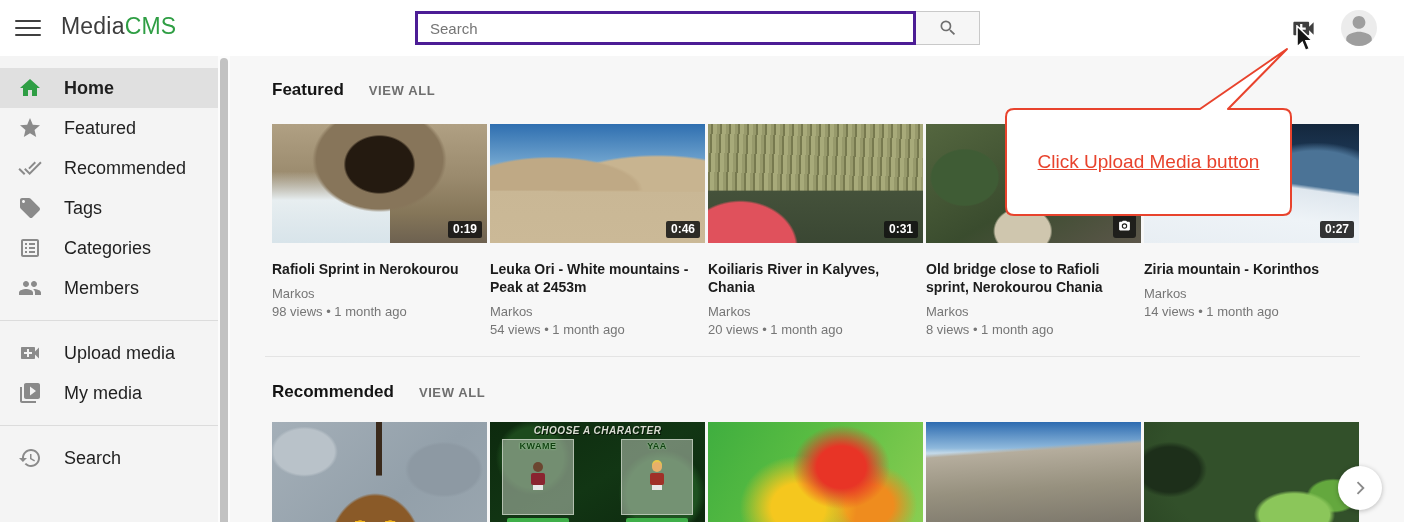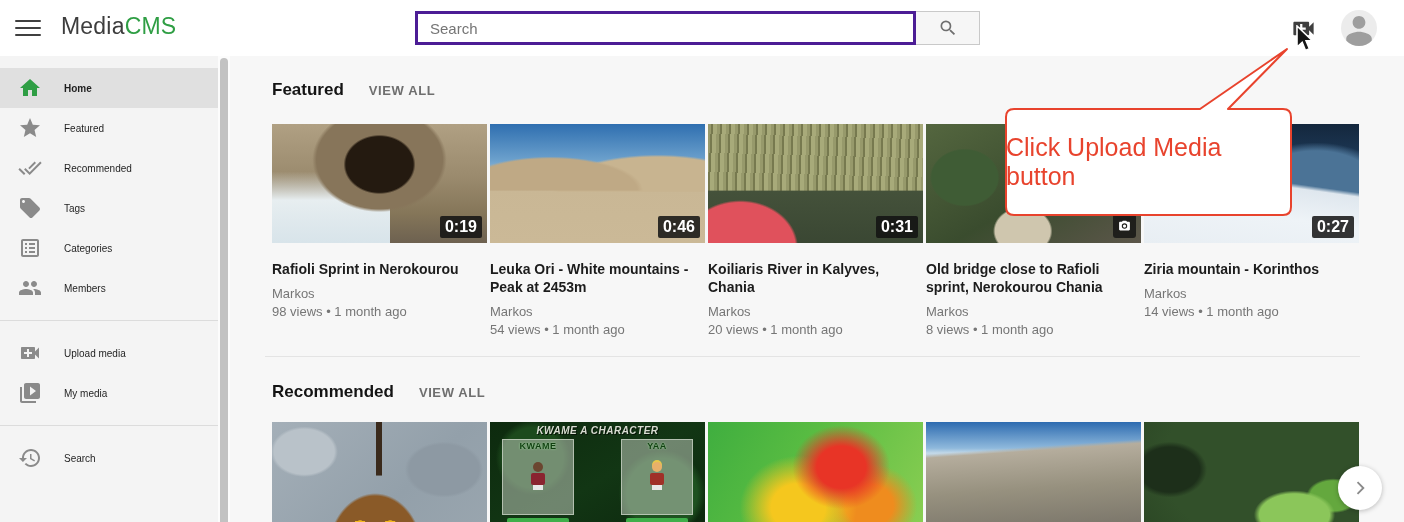--- a/index.html
+++ b/index.html
@@ -16,37 +16,37 @@
   .search-wrap { position:absolute; left:415px; top:11px; height:34px; display:flex; }
   .search-input { width:501px; height:34px; border:3px solid #4c1d95; background:#fff; padding:0 12px; font-size:15px; color:#333; outline:none; font-family:"Liberation Sans",sans-serif; }
   .search-input::placeholder { color:#757575; }
   .search-btn { width:64px; height:34px; border:1px solid #c9c9c9; border-left:none; background:#f6f6f6; display:flex; align-items:center; justify-content:center; cursor:pointer; }
   .upload-btn { position:absolute; left:1289px; top:15px; width:28px; height:28px; background:none; border:none; cursor:pointer; padding:0; }
   .avatar { position:absolute; left:1341px; top:10px; width:36px; height:36px; border-radius:50%; background:#ececec; overflow:hidden; cursor:pointer; }
 
   
   .sidebar { position:absolute; left:0; top:56px; width:218px; height:466px; background:#f4f4f4; z-index:4; padding-top:12px; }
   .side-item { height:40px; display:flex; align-items:center; padding-left:18px; gap:22px; cursor:pointer; }
-  .side-item .lbl { font-size:10px; color:#1f1f1f; }
+  .side-item .lbl { font-size:18px; color:#1f1f1f; }
   .side-item.active { background:#e0e0e0; }
   .side-item.active .lbl { font-weight:bold; font-weight:600; }
   .side-item svg { flex:0 0 24px; }
   .side-div { height:1px; background:#dcdcdc; margin:12px 0; }
   .scroll-track { position:absolute; left:218px; top:56px; width:12px; height:466px; background:#fcfcfc; z-index:4; }
   .scroll-thumb { position:absolute; left:2px; top:2px; width:8px; height:470px; background:#c2c2c2; border-radius:4px; }
 
   
   .main { position:absolute; left:230px; top:56px; width:1174px; height:466px; background:#f7f7f7; }
   .sec-head { position:absolute; display:flex; align-items:baseline; gap:25px; }
   .sec-title { font-size:17px; font-weight:bold; color:#141414; }
   .view-all { font-size:13px; font-weight:bold; color:#6f6f6f; letter-spacing:.6px; text-decoration:none; cursor:pointer; }
   .cards-row { position:absolute; display:flex; gap:3px; }
   .card { width:215px; display:flex; flex-direction:column; cursor:pointer; }
   .thumb { position:relative; width:215px; height:119px; background-repeat:no-repeat; background-size:cover; overflow:hidden; }
-  .dur-badge { position:absolute; right:5px; bottom:5px; background:rgba(18,18,18,.85); color:#fff; font-size:16px; font-weight:bold; padding:2px 5px; border-radius:2px; line-height:1.1; }
+  .dur-badge { position:absolute; right:5px; bottom:5px; background:rgba(18,18,18,.85); color:#fff; font-size:12px; font-weight:bold; padding:2px 5px; border-radius:2px; line-height:1.1; }
   .cam-badge { position:absolute; right:5px; bottom:5px; background:rgba(18,18,18,.8); border-radius:3px; padding:4px 5px 2px; }
   .card-title { margin-top:18px; font-size:14px; line-height:1.28; font-weight:bold; color:#1c1c1c; }
   .card-author { margin-top:7px; font-size:13px; color:#767676; }
   .card-meta { margin-top:3px; font-size:13px; color:#767676; }
   .row-div { position:absolute; left:35px; top:300px; width:1095px; height:1px; background:#e4e4e4; }
   .next-btn { position:absolute; left:1108px; top:410px; width:44px; height:44px; border-radius:50%; background:#fff; border:none; box-shadow:0 1px 5px rgba(0,0,0,.25); display:flex; align-items:center; justify-content:center; cursor:pointer; z-index:6; }
 
   
   .t-f1 { background-image:
     radial-gradient(58px 48px at 50% 34%, #241a10 0 58%, rgba(36,26,16,0) 62%),
@@ -107,21 +107,21 @@
   .game-name { position:absolute; top:1px; left:0; right:0; text-align:center; font-size:9px; font-weight:bold; color:#113f11; text-shadow:0 0 2px #9fe09f; letter-spacing:.5px; }
   .sprite { position:absolute; left:50%; top:22px; transform:translateX(-50%); width:18px; }
   .sprite .head { width:10px; height:10px; border-radius:50%; margin:0 auto; }
   .sprite .body { width:14px; height:12px; margin:1px auto 0; border-radius:2px; }
   .sprite .legs { width:10px; height:5px; margin:0 auto; background:#e8e8e8; }
   .game-btn { position:absolute; top:96px; width:62px; height:16px; background:#3faf4a; color:#fff; font-size:9px; font-weight:bold; text-align:center; line-height:16px; border-radius:2px; }
   .game-btn.left { left:17px; } .game-btn.right { right:17px; }
 
   
   .anno-svg { position:absolute; left:1000px; top:40px; width:300px; height:180px; z-index:20; pointer-events:none; }
-  .anno-text { position:absolute; left:1006px; top:109px; width:285px; height:106px; display:flex; align-items:center; justify-content:center; color:#e8432d; font-size:25px; z-index:21; pointer-events:none; }
+  .anno-text { position:absolute; left:1006px; top:109px; width:285px; height:106px; display:flex; align-items:center; justify-content:center; color:#e8432d; font-size:19px; z-index:21; pointer-events:none;text-decoration:underline; }
   .cursor { position:absolute; left:1295px; top:25px; z-index:30; pointer-events:none; }
 
   .icon-gray { fill:#8a8a8a; }
 </style>
 </head>
 <body>
 
 <div id="app">
 
   <div class="header">
@@ -273,21 +273,21 @@
       <span class="sec-title">Recommended</span>
       <a class="view-all">VIEW ALL</a>
     </div>
 
     <div class="cards-row" style="left:42px; top:366px;">
       <div class="card">
           <div class="thumb t-r1"></div>
         </div>
       <div class="card">
         <div class="thumb t-r2">
-          <div class="game-head">KWAME A CHARACTER</div>
+          <div class="game-head">CHOOSE A CHARACTER</div>
           <div class="game-panel left">
             <div class="game-name">KWAME</div>
             <div class="sprite">
                 <div class="head" style="background:#6b4630;"></div>
                 <div class="body" style="background:#8a2430;"></div>
                 <div class="legs"></div>
               </div>
           </div>
           <div class="game-panel right">
             <div class="game-name">YAA</div>

